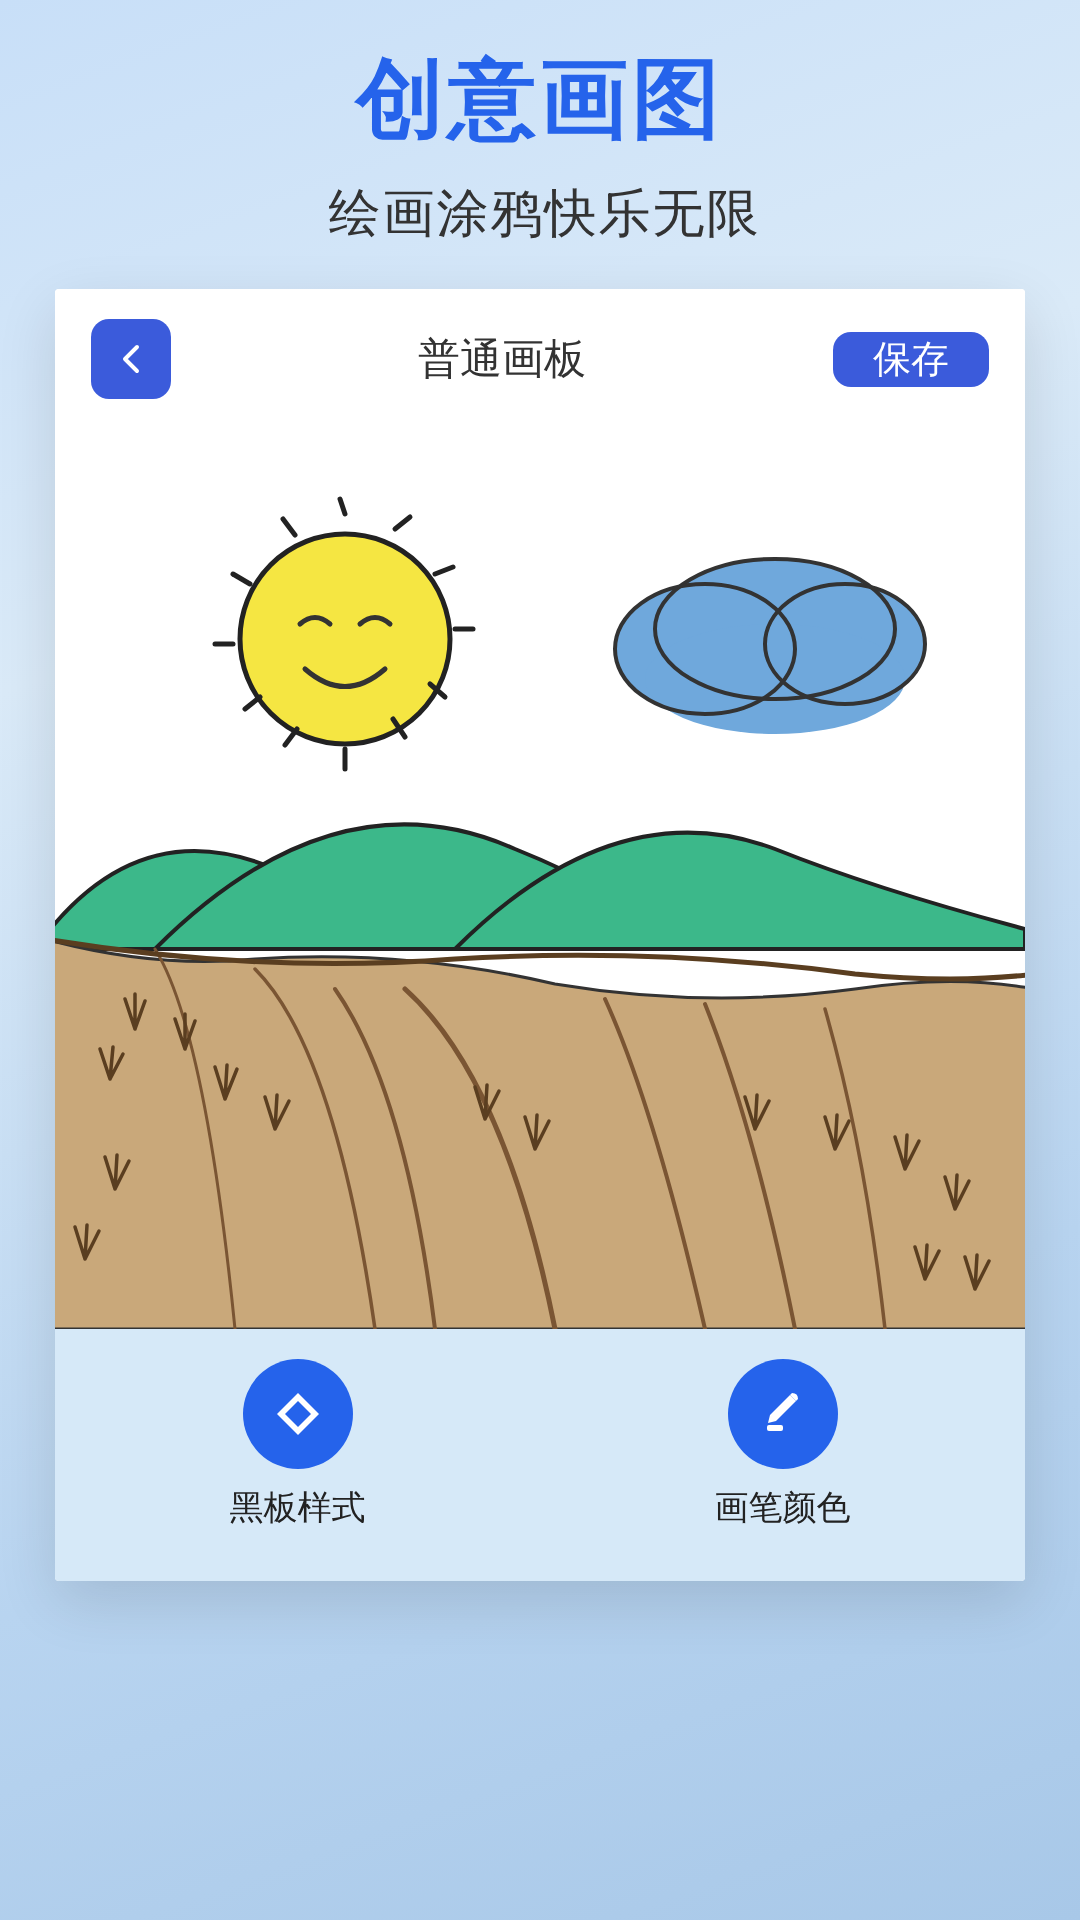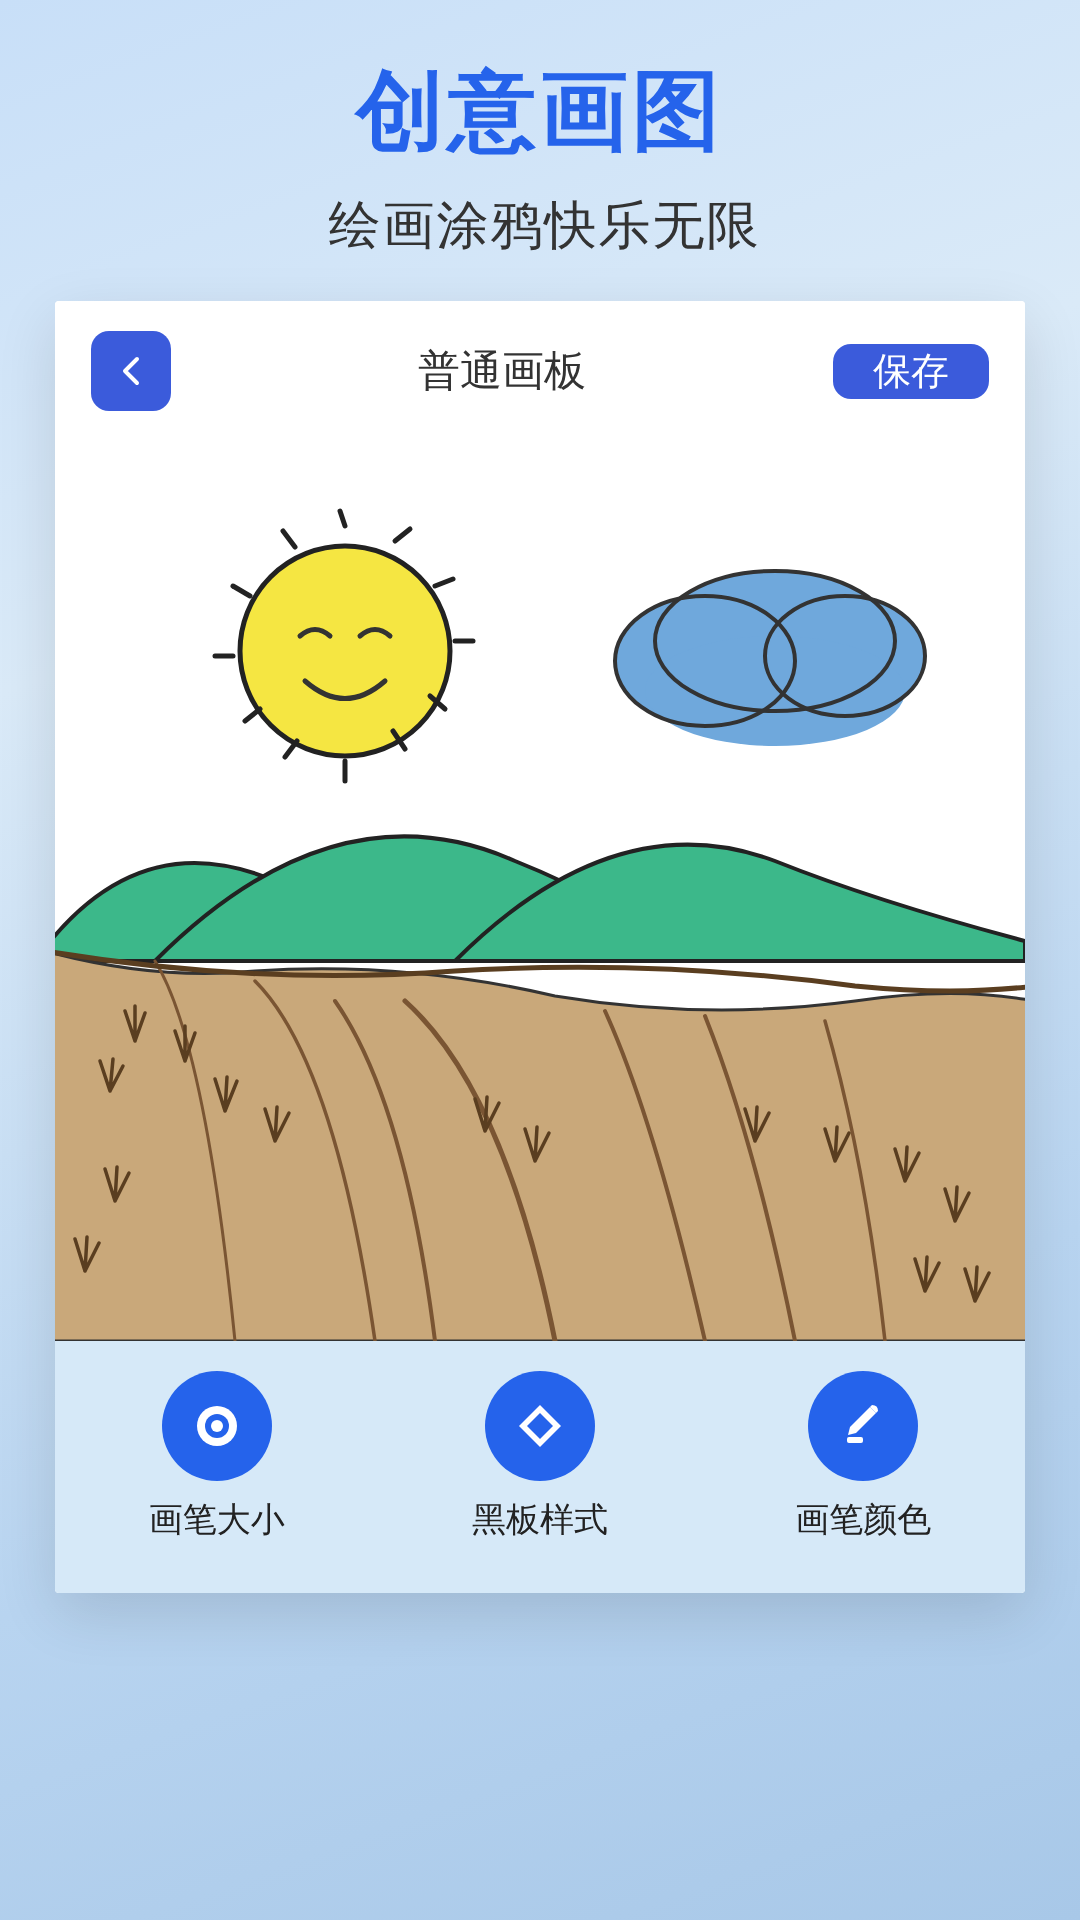--- a/index.html
+++ b/index.html
@@ -9,21 +9,21 @@
       width: 1080px;
       height: 1920px;
       background: linear-gradient(160deg, #c8dff8 0%, #daeaf8 30%, #b8d4f0 70%, #a8c8e8 100%);
       font-family: 'PingFang SC', 'Hiragino Sans GB', 'Microsoft YaHei', sans-serif;
       overflow: hidden;
       position: relative;
     }
 
     .header-section {
       text-align: center;
-      padding-top: 52px;
+      padding-top: 40px;
       padding-bottom: 40px;
     }
 
     .main-title {
       font-size: 88px;
       font-weight: 700;
       color: #2563eb;
       letter-spacing: 4px;
       margin-bottom: 20px;
     }
@@ -222,30 +222,20 @@
 
       <path d="M60 760 L50 728 M60 760 L62 726 M60 760 L74 732" fill="none" stroke="#5a3e20" stroke-width="3.5" stroke-linecap="round"></path>
       <path d="M30 830 L20 798 M30 830 L32 796 M30 830 L44 802" fill="none" stroke="#5a3e20" stroke-width="3.5" stroke-linecap="round"></path>
 
       <path d="M870 850 L860 818 M870 850 L872 816 M870 850 L884 822" fill="none" stroke="#5a3e20" stroke-width="3.5" stroke-linecap="round"></path>
       <path d="M920 860 L910 828 M920 860 L922 826 M920 860 L934 832" fill="none" stroke="#5a3e20" stroke-width="3.5" stroke-linecap="round"></path>
     </svg>
   </div>
 
   <div class="toolbar">
-    <div class="tool-item">
-      <div class="tool-icon">
-        <svg viewBox="0 0 58 58" xmlns="http://www.w3.org/2000/svg">
-          <circle cx="29" cy="29" r="20" fill="white"></circle>
-          <circle cx="29" cy="29" r="12" fill="#2563eb"></circle>
-          <circle cx="29" cy="29" r="6" fill="white"></circle>
-        </svg>
-      </div>
-      <div class="tool-label">画笔大小</div>
-    </div>
 
     <div class="tool-item">
       <div class="tool-icon">
         <svg viewBox="0 0 58 58" xmlns="http://www.w3.org/2000/svg">
           <polygon points="29,8 50,29 29,50 8,29" fill="white"></polygon>
           <polygon points="29,16 42,29 29,42 16,29" fill="#2563eb"></polygon>
         </svg>
       </div>
       <div class="tool-label">黑板样式</div>
     </div>

